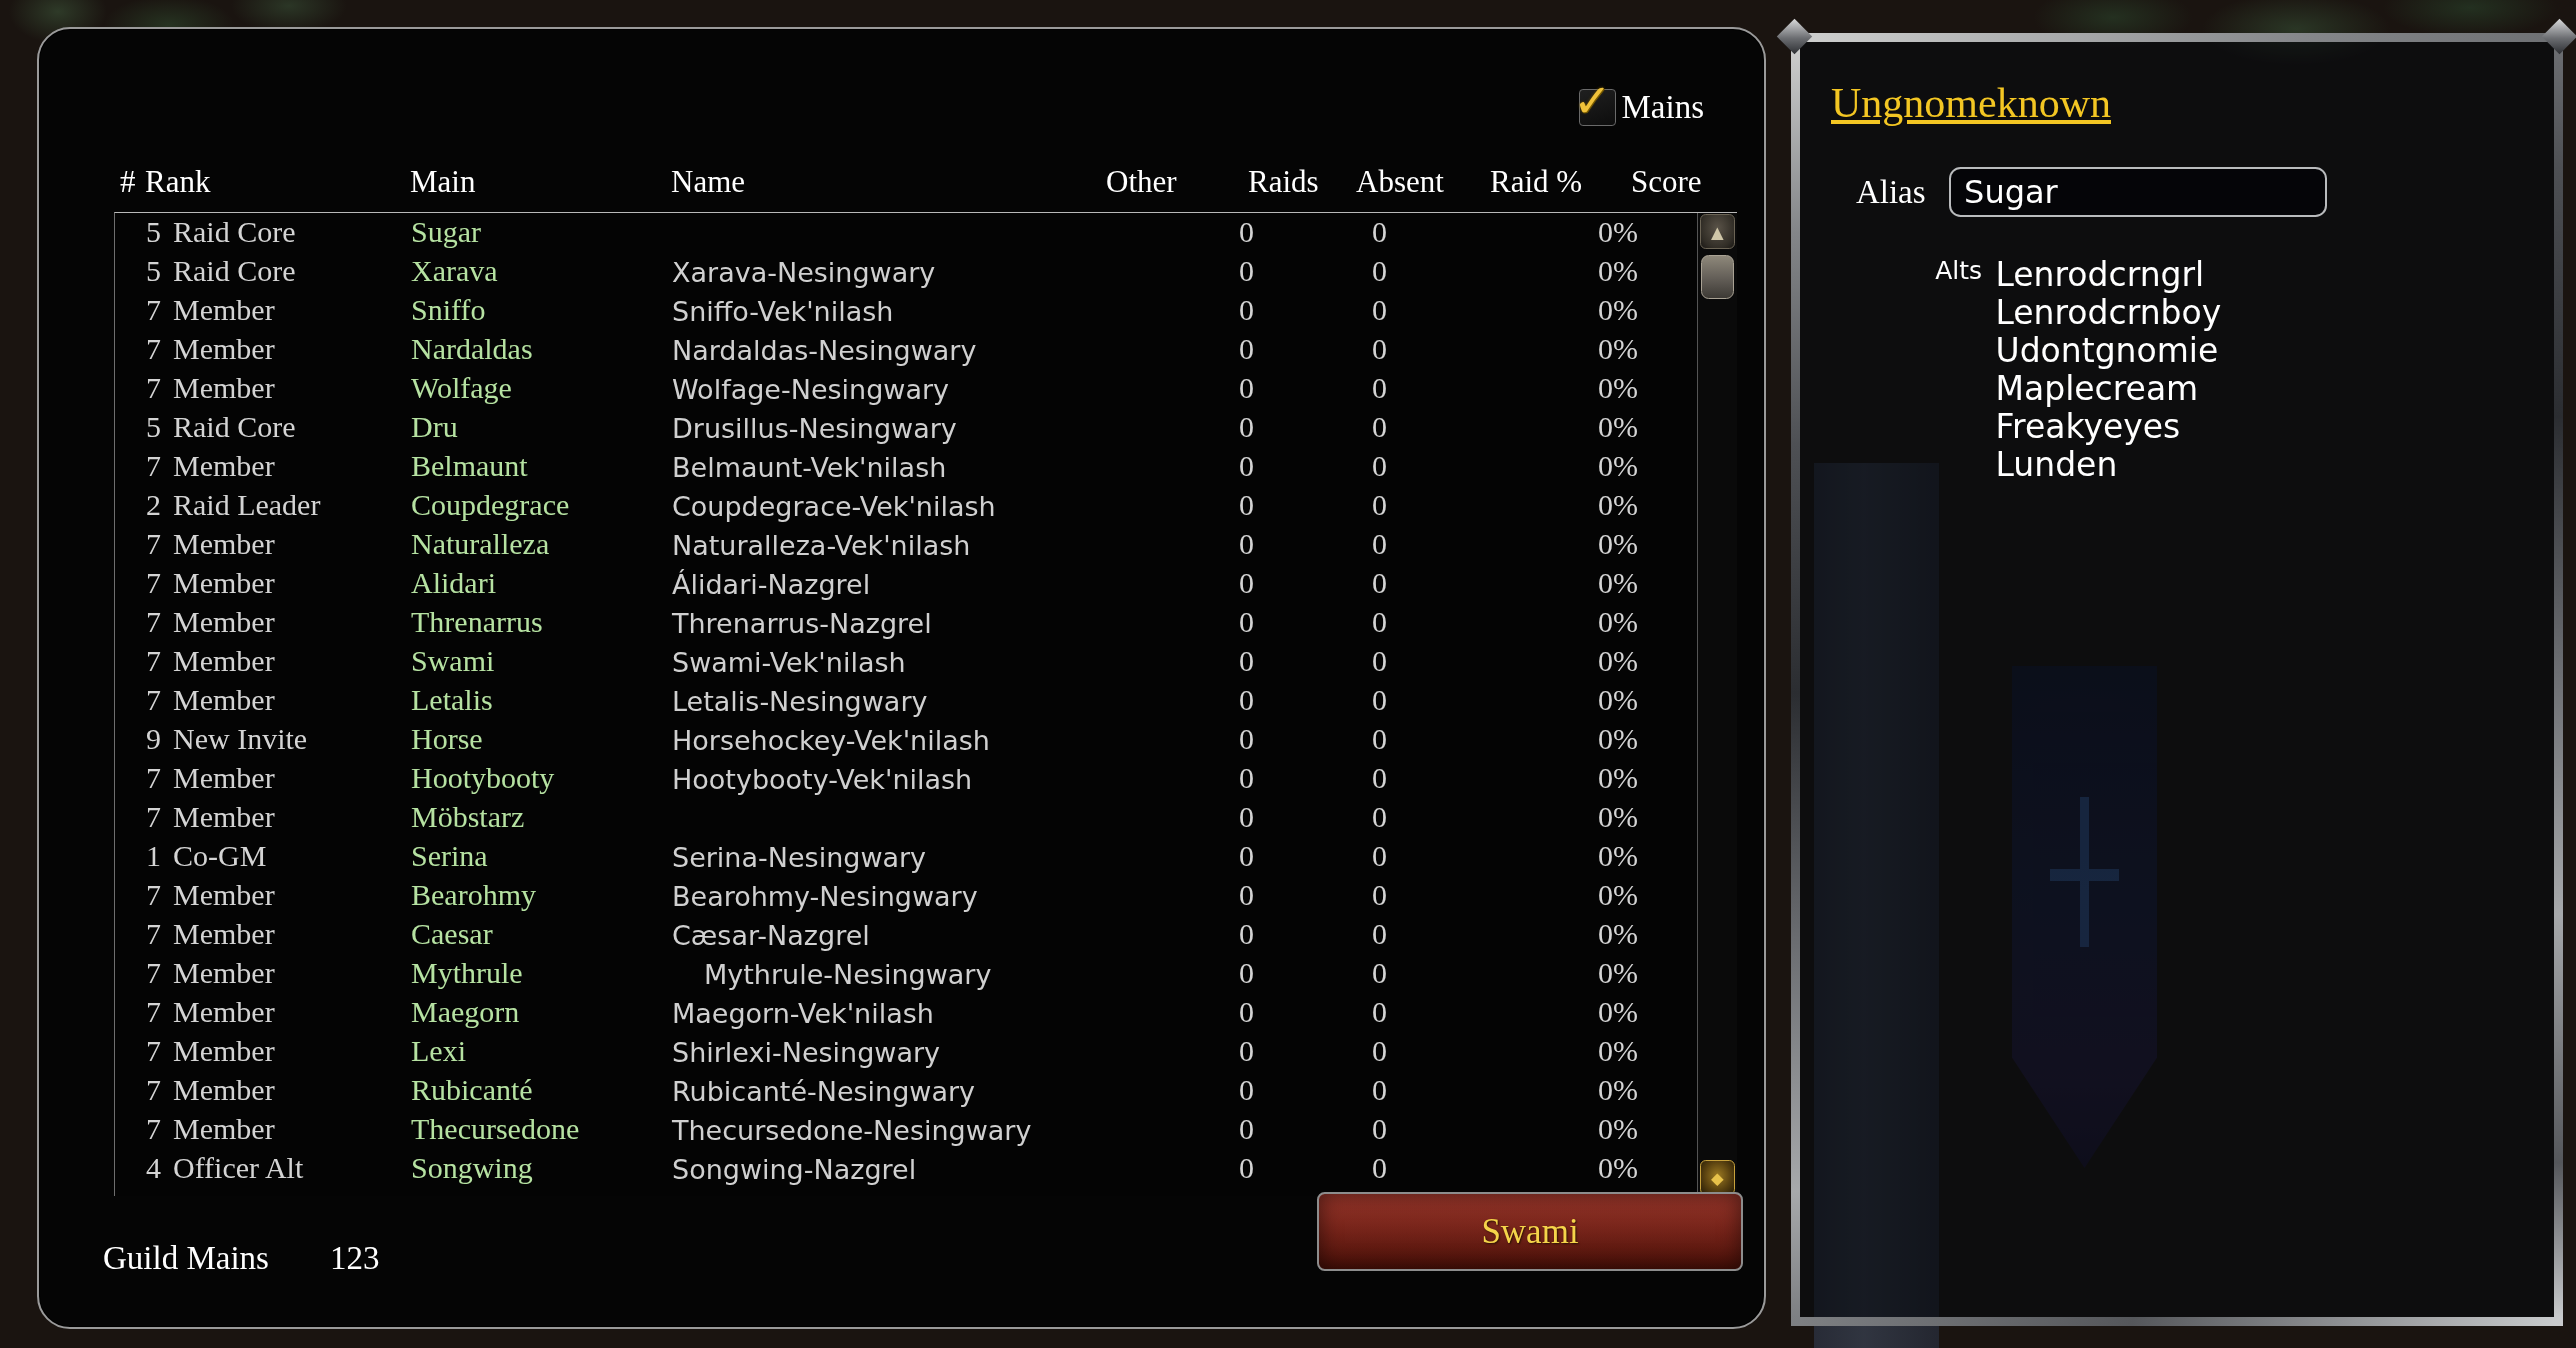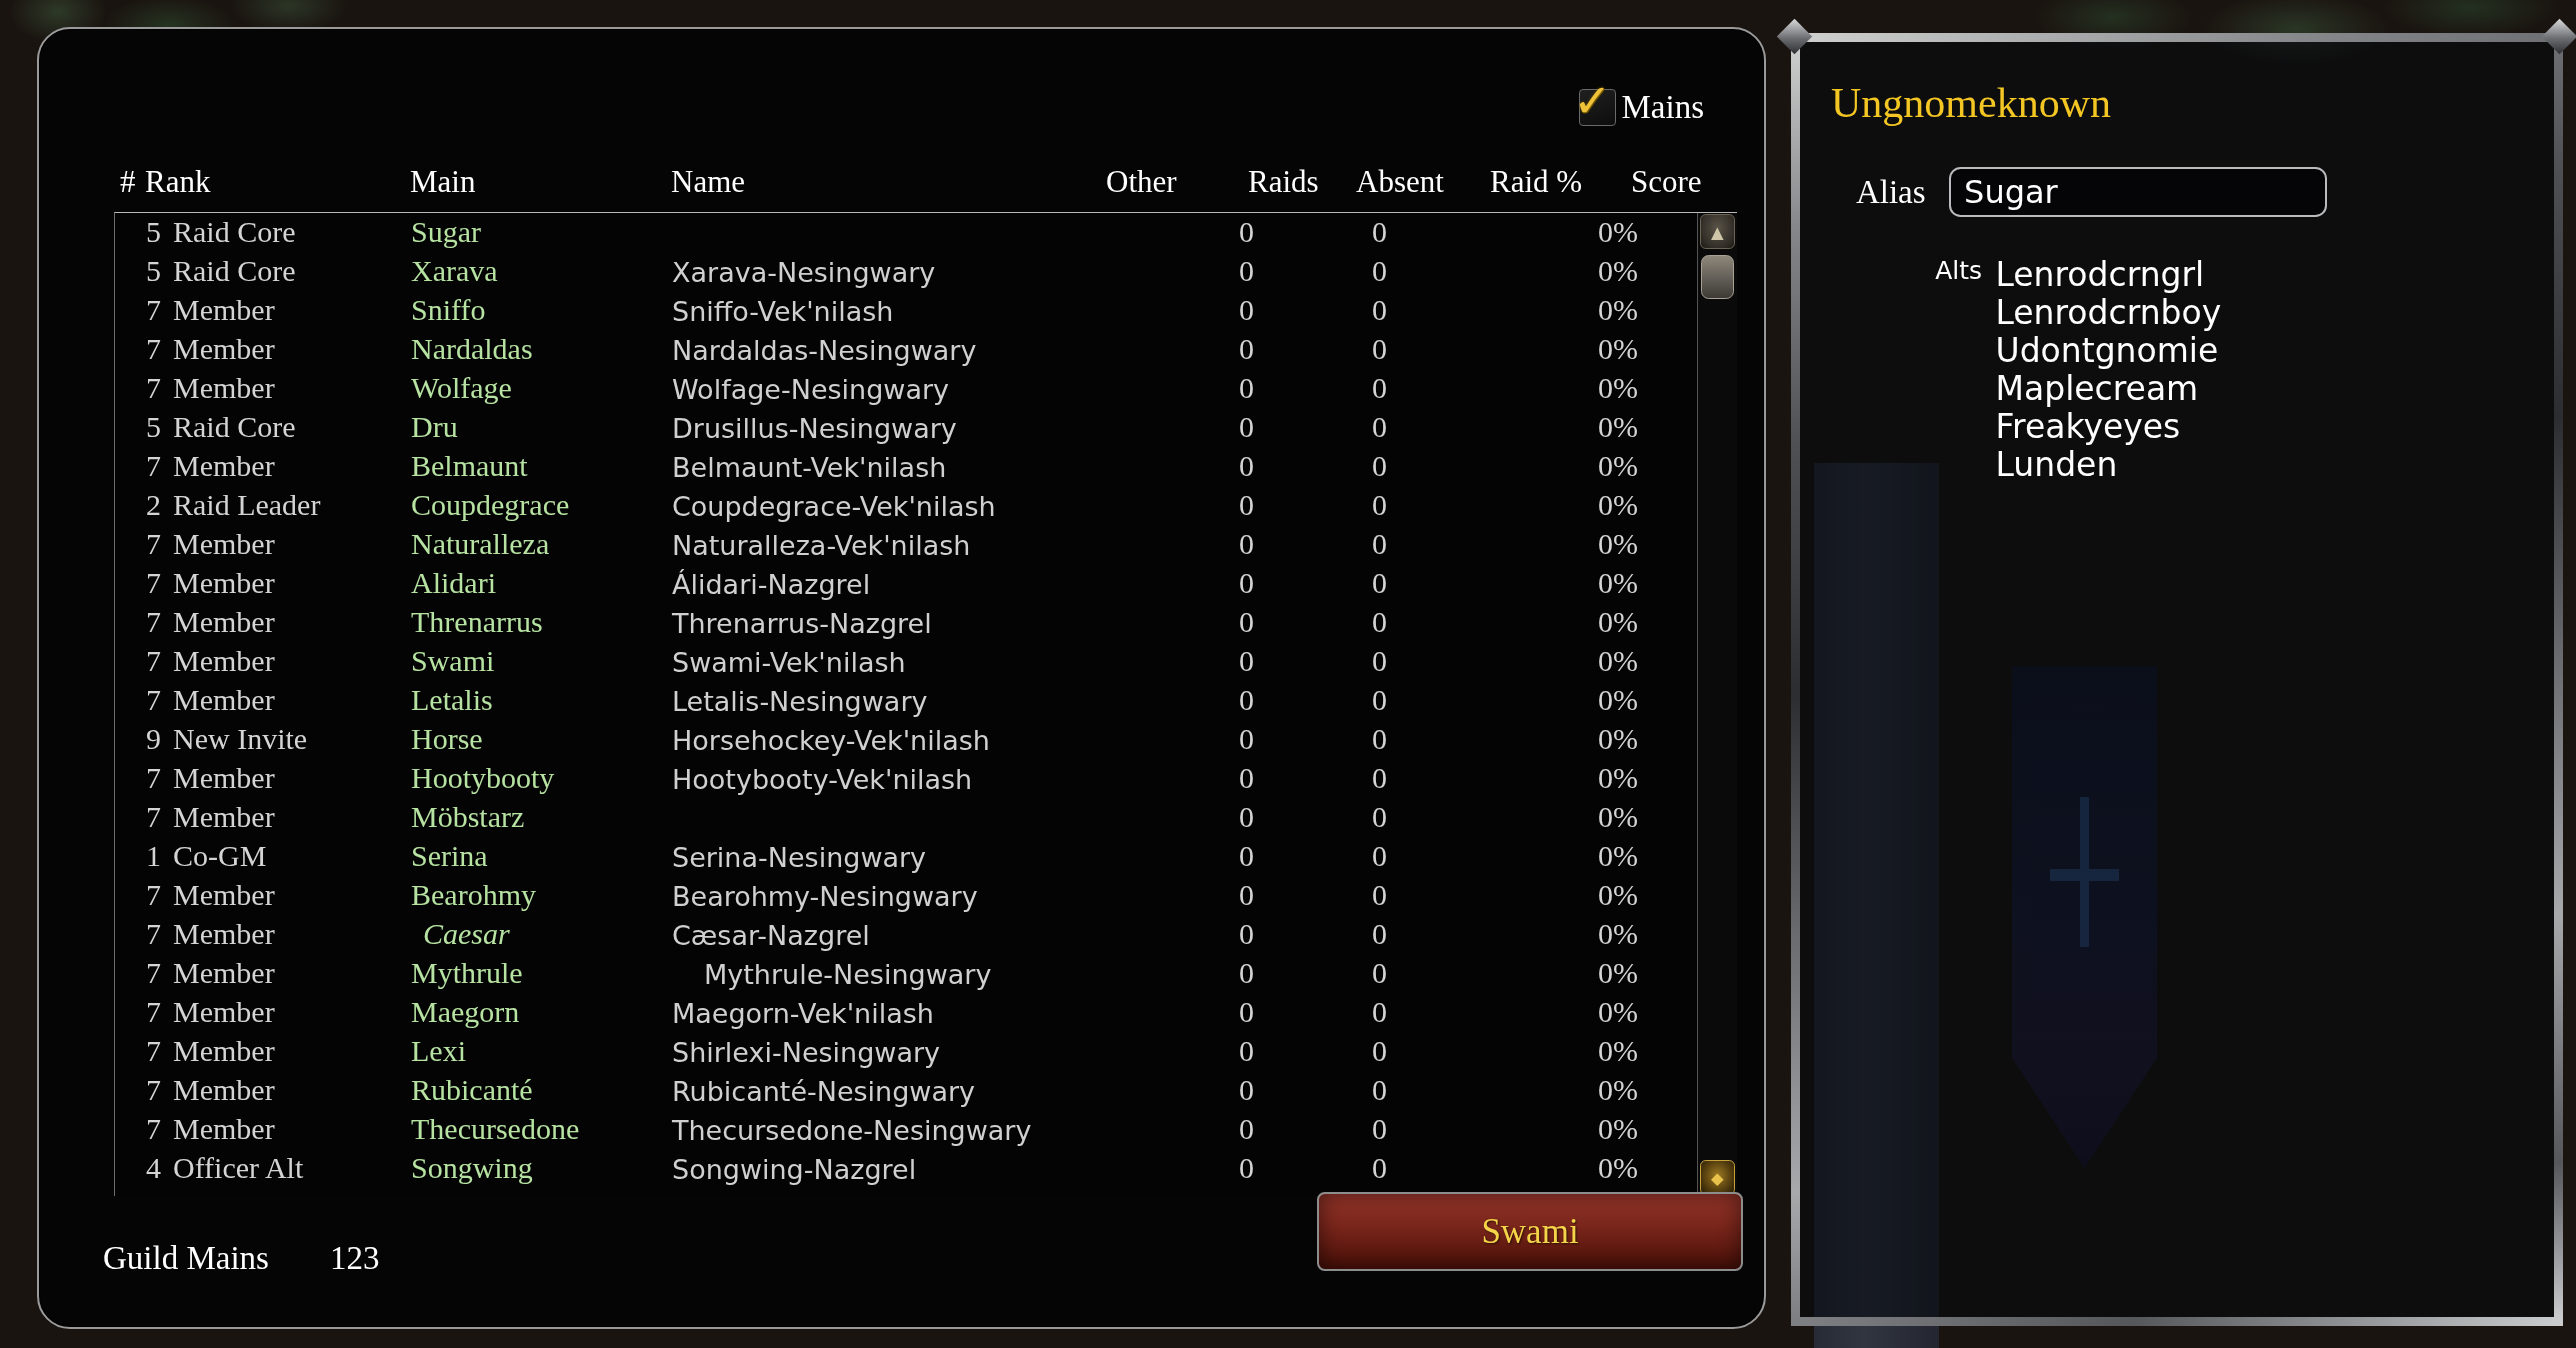--- a/index.html
+++ b/index.html
@@ -195,21 +195,21 @@
   #detail-panel::before, #detail-panel::after {
     content: ""; position: absolute; width: 25px; height: 25px;
     background: linear-gradient(135deg,#d9dadb,#6b6d71 55%,#2d2f33);
     transform: rotate(45deg);
   }
   #detail-panel::before { left: -18.3px; top: -18.3px; }
   #detail-panel::after  { right: -18.3px; top: -18.3px; }
 
   #detail-title {
     position: absolute; left: 31px; top: 37px;
-    font-size: 42px; color: #f3c623;
+    font-size: 42px; color: #f3c623; text-decoration: underline;
   }
   #alias-row {
     position: absolute; left: 9.6px; top: 125px;
     display: flex; align-items: center;
   }
   #alias-label { font-size: 33px; color: #ffffff; width: 116px; text-align: right; }
   #alias-input {
     margin-left: 23px; width: 378px; height: 50px;
     background: #050508;
     border: 2.9px solid #b9bbbd; border-radius: 11.6px;
@@ -455,21 +455,21 @@
           <span class="cell c-name" style="left: 557px; width: 463px;">Bearohmy-Nesingwary</span>
           <span class="cell c-other" style="left: 994px; width: 145px;">0</span>
           <span class="cell c-raids" style="left: 1127px; width: 145px;">0</span>
           <span class="cell c-absent" style="left: 1254px; width: 145px;"></span>
           <span class="cell c-raidp" style="left: 1378px; width: 145px;">0%</span>
           <span class="cell c-score" style="left: 1488px; width: 145px;">0</span>
         </div>
         <div class="row">
           <span class="cell c-num" style="left: 0px; width: 46px;">7</span>
           <span class="cell c-rank" style="left: 58px; width: 241px;">Member</span>
-          <span class="cell c-main" style="left: 308px; width: 241px; font-style: italic;">Caesar</span>
+          <span class="cell c-main" style="left: 296px; width: 241px;">Caesar</span>
           <span class="cell c-name" style="left: 557px; width: 463px;">Cæsar-Nazgrel</span>
           <span class="cell c-other" style="left: 994px; width: 145px;">0</span>
           <span class="cell c-raids" style="left: 1127px; width: 145px;">0</span>
           <span class="cell c-absent" style="left: 1254px; width: 145px;"></span>
           <span class="cell c-raidp" style="left: 1378px; width: 145px;">0%</span>
           <span class="cell c-score" style="left: 1488px; width: 145px;">0</span>
         </div>
         <div class="row">
           <span class="cell c-num" style="left: 0px; width: 46px;">7</span>
           <span class="cell c-rank" style="left: 58px; width: 241px;">Member</span>

